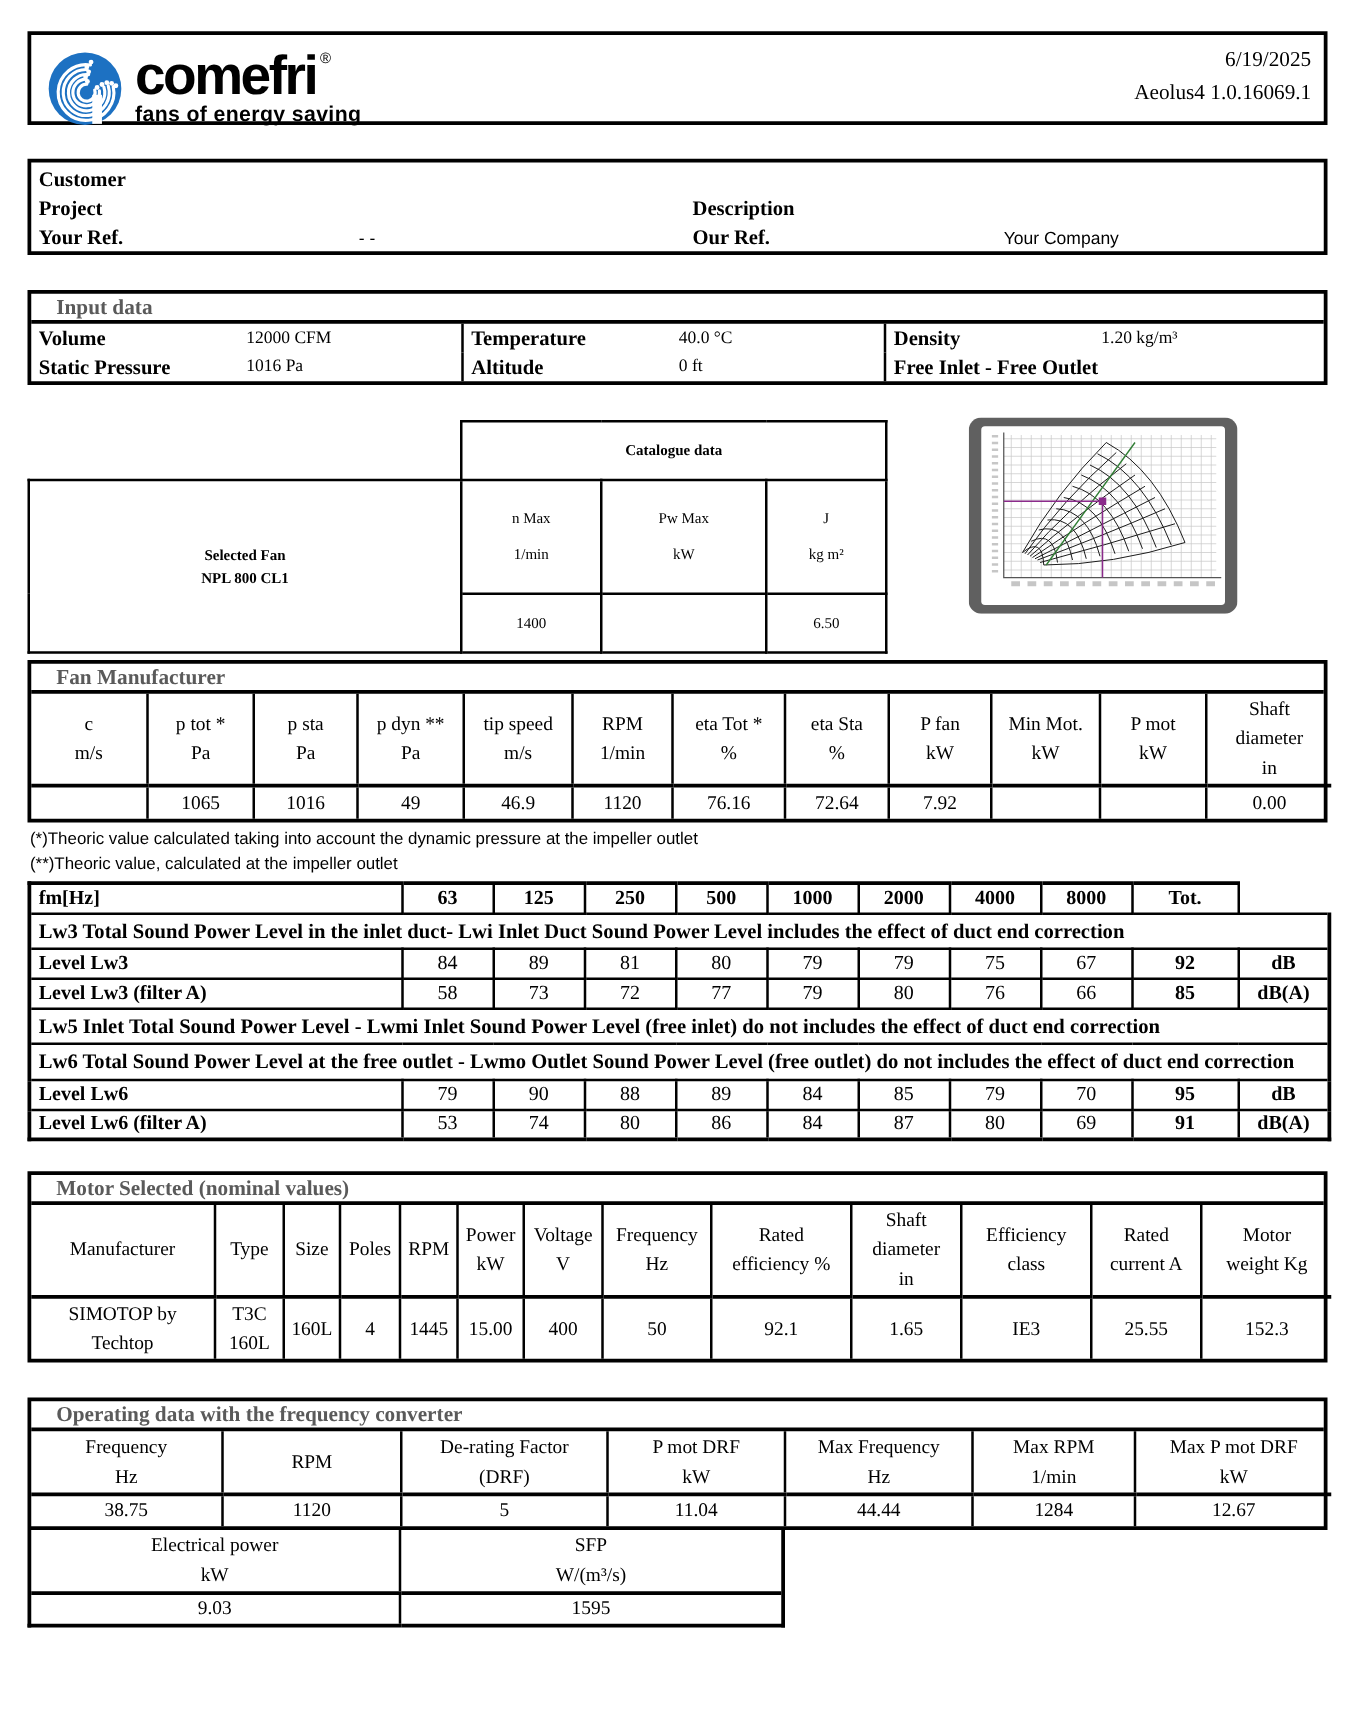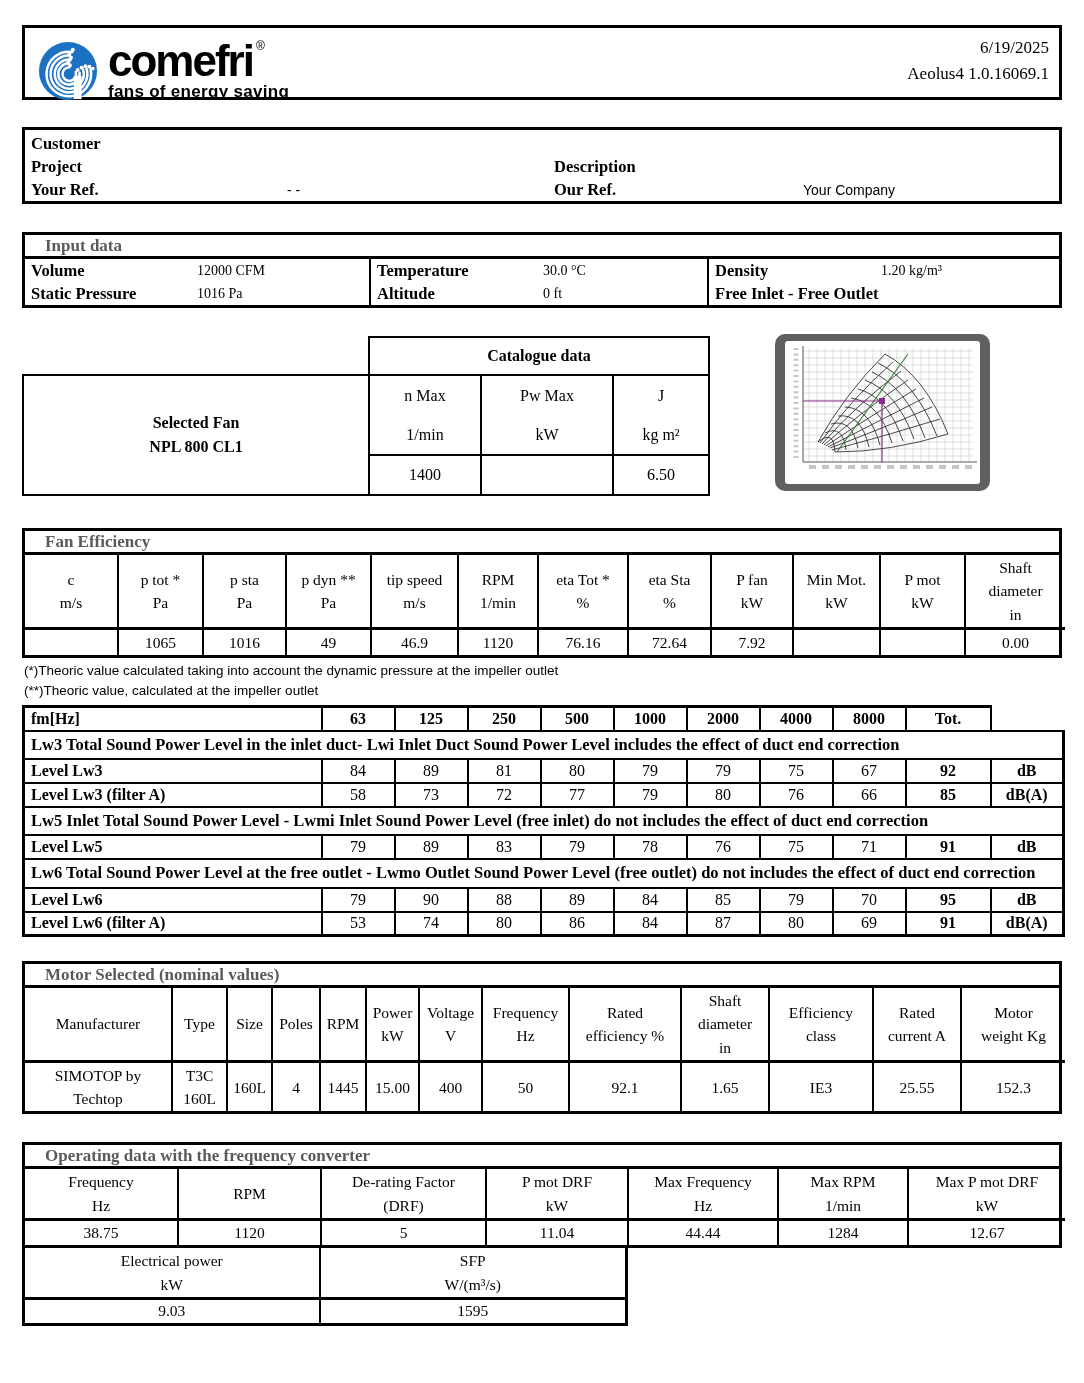--- a/index.html
+++ b/index.html
@@ -33,21 +33,21 @@
   .inp-row{display:flex;width:100%;height:23px;align-items:center;}
   .g{display:flex;height:100%;align-items:center;box-sizing:border-box;}
   .g1{width:346px;} .g2{width:340px;border-left:2px solid #000;} .g3{width:354px;border-left:2px solid #000;}
   .g .lb{font-weight:bold;font-size:16.5px;padding-left:6px;width:172px;box-sizing:border-box;}
   .g .vl{font-family:Liberation Serif, serif;font-size:14px;}
 
   
   .catsec{position:relative;margin-top:28px;height:167px;}
   table{border-collapse:collapse;table-layout:fixed;}
   .cat{width:686px;}
-  .cat td{border:2px solid #000;text-align:center;font-size:16px;padding:0;box-sizing:border-box;}
+  .cat td{border:2px solid #000;text-align:center;font-size:12px;padding:15px;box-sizing:border-box;}
   .cat td.ghost{border:none;}
   .cat-title{height:38px;font-weight:bold;font-size:16.5px;}
   .cat-heads td{height:78px;vertical-align:middle;}
   .h2line{white-space:pre-line;line-height:2.45;}
   .cat-vals td{height:40px;}
   .selfan{font-weight:bold;font-size:16.5px;line-height:1.5;}
   .chart{position:absolute;left:753px;top:-2px;}
 
   
   .bt{width:100%;}
@@ -151,21 +151,21 @@
 
   <div class="secbox inp-box">
     <div class="sec-title">Input data</div>
     <div class="inp-row">
       <div class="g g1">
           <span class="lb">Volume</span>
           <span class="vl">12000 CFM</span>
         </div>
       <div class="g g2">
           <span class="lb">Temperature</span>
-          <span class="vl">30.0 °C</span>
+          <span class="vl">40.0 °C</span>
         </div>
       <div class="g g3">
           <span class="lb">Density</span>
           <span class="vl">1.20  kg/m³</span>
         </div>
     </div>
     <div class="inp-row">
       <div class="g g1">
           <span class="lb">Static Pressure</span>
           <span class="vl">1016  Pa</span>
@@ -248,21 +248,21 @@
       <path d="M62,118 Q97,70 133,20" stroke="#2f7d33" stroke-width="1.1" fill="none"></path>
       <g stroke="#8b2b8b" stroke-width="1.2">
         <line x1="28" y1="67" x2="107" y2="67"></line>
         <line x1="107" y1="67" x2="107" y2="128"></line>
       </g>
       <rect x="104" y="64" width="6" height="6" fill="#8b2b8b"></rect>
     </svg>
   </div>
 
   <div class="secbox fi-box">
-    <div class="sec-title">Fan Efficiency</div>
+    <div class="sec-title">Fan Manufacturer</div>
     <table class="bt">
       <colgroup>
           <col style="width:93px">
           <col style="width:85px">
           <col style="width:83px">
           <col style="width:85px">
           <col style="width:87px">
           <col style="width:80px">
           <col style="width:90px">
           <col style="width:83px">
@@ -375,33 +375,20 @@
           <td>79</td>
           <td>80</td>
           <td>76</td>
           <td>66</td>
           <td class="b">85</td>
       <td class="b">dB(A)</td>
     </tr>
 
     <tr>
       <td colspan="11" class="desc">Lw5 Inlet Total Sound Power Level - Lwmi Inlet Sound Power Level (free inlet) do not includes the effect of duct end correction</td>
-    </tr>
-    <tr>
-      <td class="l">Level Lw5</td>
-      <td>79</td>
-          <td>89</td>
-          <td>83</td>
-          <td>79</td>
-          <td>78</td>
-          <td>76</td>
-          <td>75</td>
-          <td>71</td>
-          <td class="b">91</td>
-      <td class="b">dB</td>
     </tr>
 
     <tr>
       <td colspan="11" class="desc">Lw6 Total Sound Power Level at the free outlet - Lwmo Outlet Sound Power Level (free outlet) do not includes the effect of duct end correction</td>
     </tr>
     <tr>
       <td class="l">Level Lw6</td>
       <td>79</td>
           <td>90</td>
           <td>88</td>

